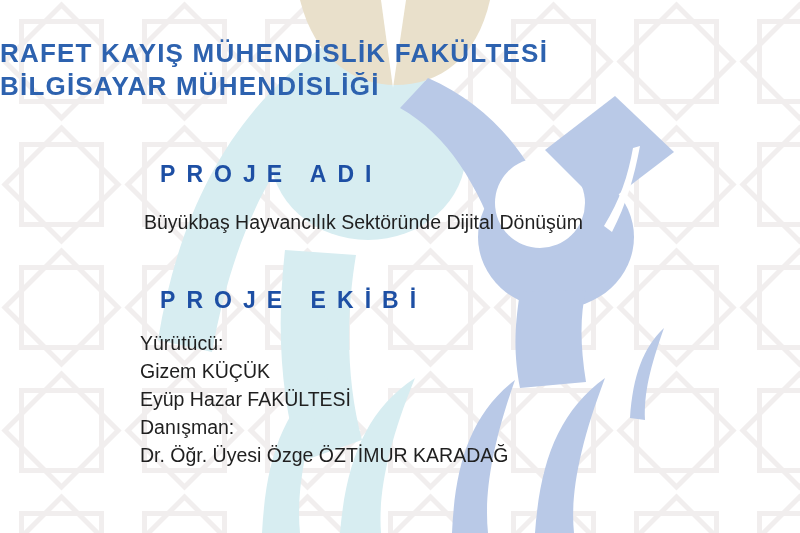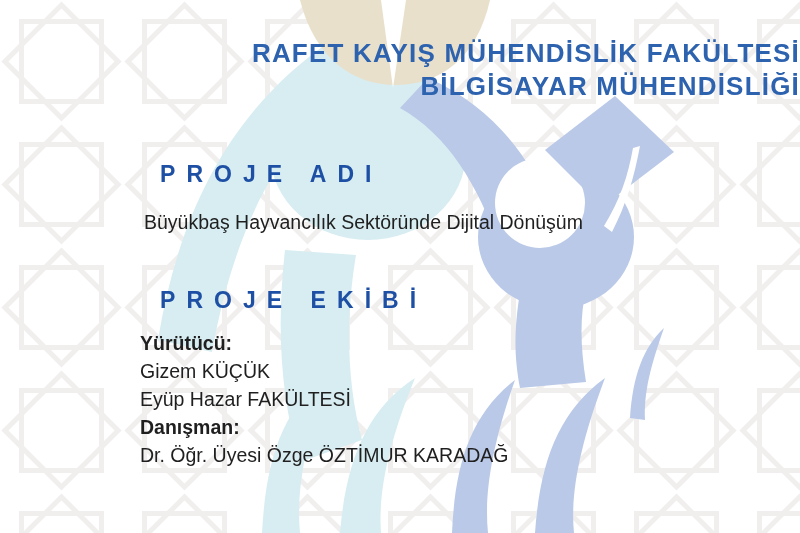--- a/index.html
+++ b/index.html
@@ -10,21 +10,21 @@
     overflow: hidden;
     background: #ffffff;
     font-family: "Liberation Sans", sans-serif;
   }
   .bg-svg { position: absolute; inset: 0; display: block; }
 
   .title-block {
     position: absolute;
     top: 37px; left: 0;
     width: 100%;
-    text-align: right;
+    text-align: left;
     color: #2d62af;
     font-size: 26px;
     font-weight: 700;
     letter-spacing: 1.2px;
     line-height: 33px;
   }
 
   .section-heading {
     position: absolute;
     left: 140px;
@@ -48,21 +48,21 @@
   }
 
   .team-block {
     position: absolute;
     left: 140px;
     top: 329px;
     font-size: 19.5px;
     line-height: 28px;
     color: #1f1f1f;
   }
-  .team-block .role { font-weight: 700; }
+  .team-block .role { font-weight: 400; }
   .team-block div { white-space: nowrap; }
 </style>
 </head>
 <body>
 
 <div class="stage">
 
   <svg class="bg-svg" width="800" height="533" viewBox="0 0 800 533" aria-hidden="true">
     <defs>
       <pattern id="starPattern" width="123" height="123" patternUnits="userSpaceOnUse">

